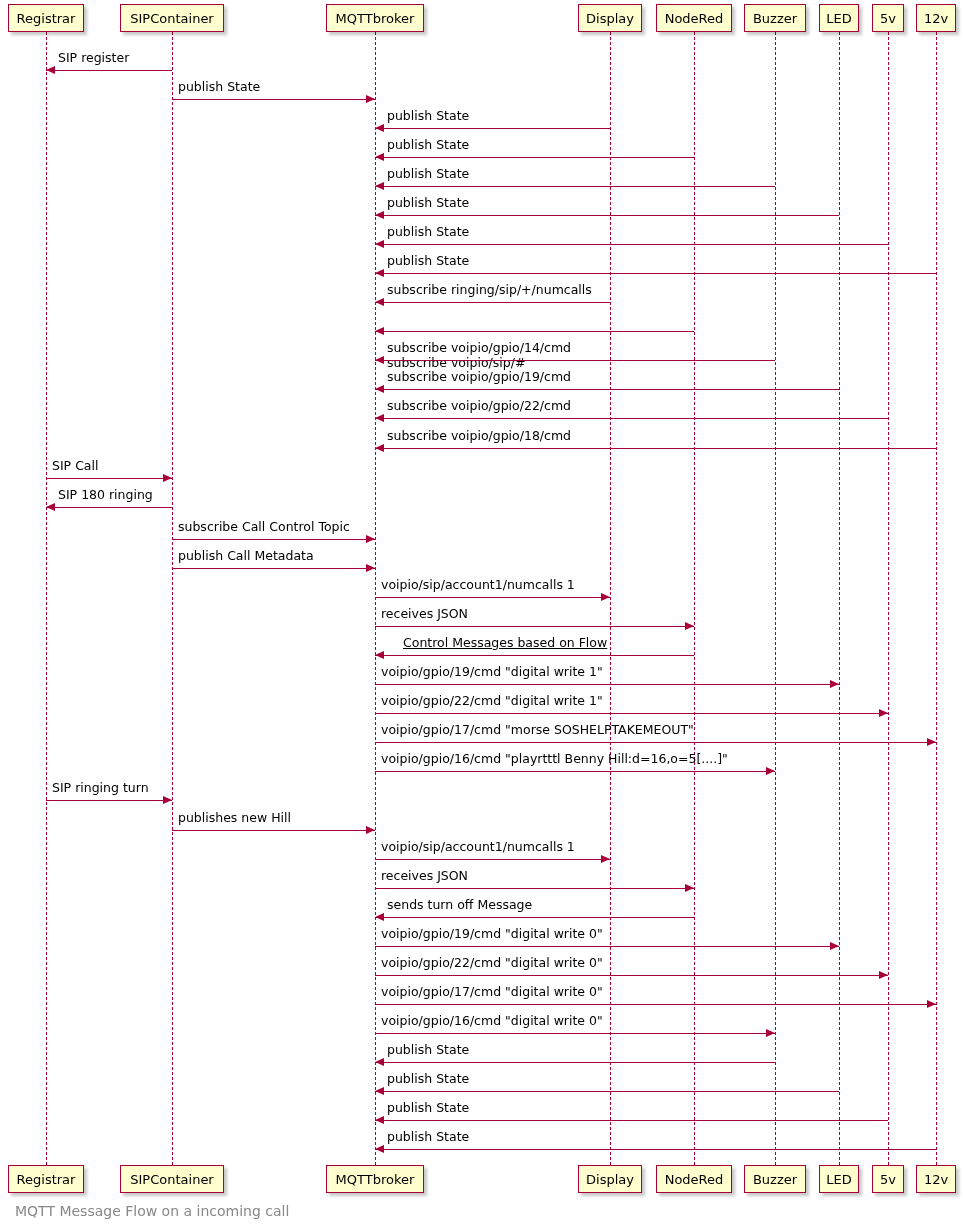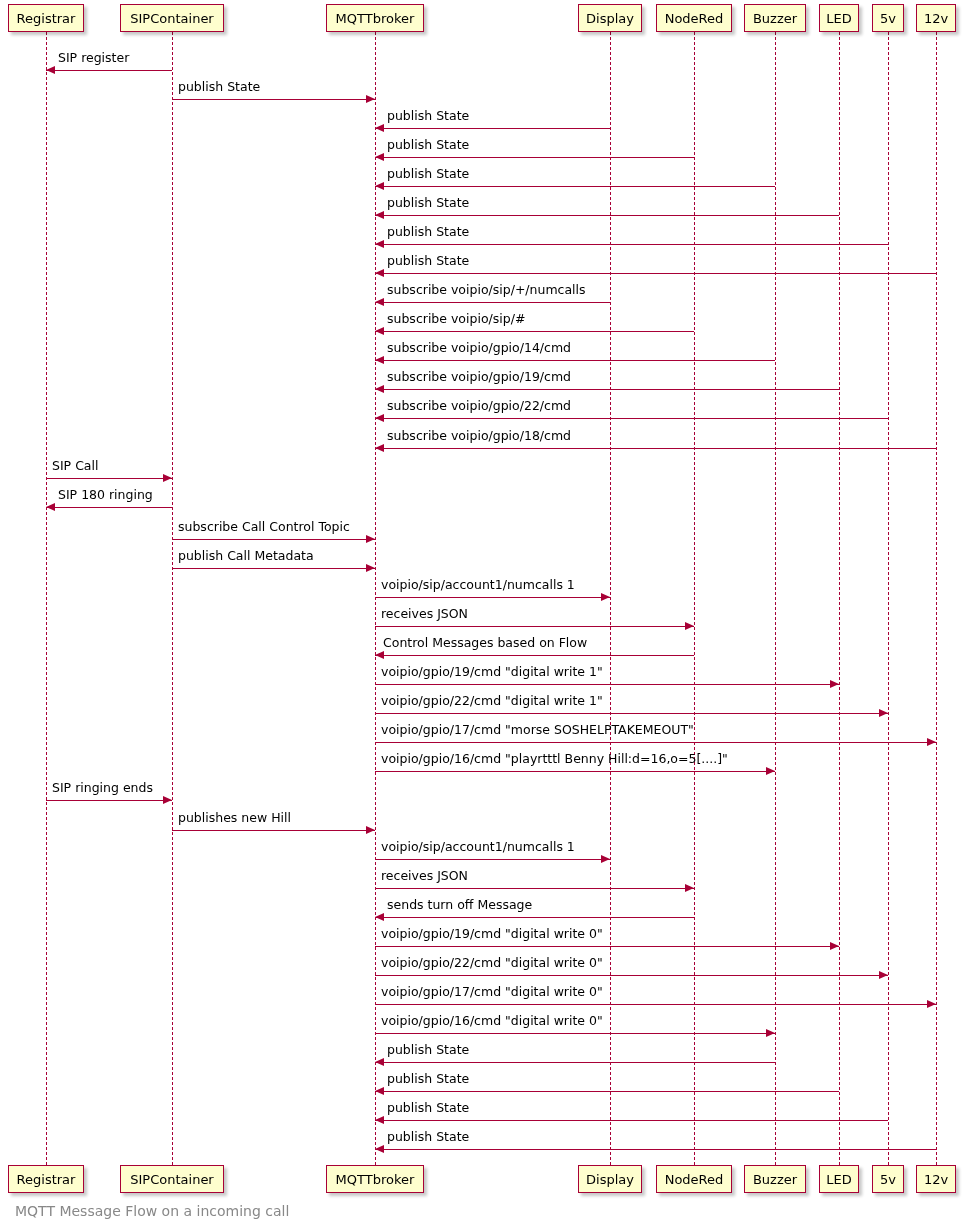--- a/index.html
+++ b/index.html
@@ -164,26 +164,26 @@
         <div class="label" style="left: 12px;">publish State</div>
       </div>
       <div class="msg" style="left: 375px; top: 273px; width: 561px;">
         <div class="line" style="width: 561px;"></div>
         <div class="head left" style="left: 0px;"></div>
         <div class="label" style="left: 12px;">publish State</div>
       </div>
       <div class="msg" style="left: 375px; top: 302px; width: 235px;">
         <div class="line" style="width: 235px;"></div>
         <div class="head left" style="left: 0px;"></div>
-        <div class="label" style="left: 12px;">subscribe voipio/sip/+/numcalls</div>
+        <div class="label" style="left: 12px;">subscribe ringing/sip/+/numcalls</div>
       </div>
       <div class="msg" style="left: 375px; top: 331px; width: 319px;">
         <div class="line" style="width: 319px;"></div>
         <div class="head left" style="left: 0px;"></div>
-        <div class="label" style="left: 12px;">subscribe voipio/sip/#</div>
+        <div class="label" style="left: 12px; margin-top: 44px;">subscribe voipio/sip/#</div>
       </div>
       <div class="msg" style="left: 375px; top: 360px; width: 400px;">
         <div class="line" style="width: 400px;"></div>
         <div class="head left" style="left: 0px;"></div>
         <div class="label" style="left: 12px;">subscribe voipio/gpio/14/cmd</div>
       </div>
       <div class="msg" style="left: 375px; top: 389px; width: 464px;">
         <div class="line" style="width: 464px;"></div>
         <div class="head left" style="left: 0px;"></div>
         <div class="label" style="left: 12px;">subscribe voipio/gpio/19/cmd</div>
@@ -224,21 +224,21 @@
         <div class="label" style="left: 6px;">voipio/sip/account1/numcalls 1</div>
       </div>
       <div class="msg" style="left: 375px; top: 626px; width: 319px;">
         <div class="line" style="width: 319px;"></div>
         <div class="head right" style="left: 310px;"></div>
         <div class="label" style="left: 6px;">receives JSON</div>
       </div>
       <div class="msg" style="left: 375px; top: 655px; width: 319px;">
         <div class="line" style="width: 319px;"></div>
         <div class="head left" style="left: 0px;"></div>
-        <div class="label" style="left: 8px;">Control Messages based on Flow</div>
+        <div class="label" style="left: 28px; text-decoration: underline;">Control Messages based on Flow</div>
       </div>
       <div class="msg" style="left: 375px; top: 684px; width: 464px;">
         <div class="line" style="width: 464px;"></div>
         <div class="head right" style="left: 455px;"></div>
         <div class="label" style="left: 6px;">voipio/gpio/19/cmd "digital write 1"</div>
       </div>
       <div class="msg" style="left: 375px; top: 713px; width: 513px;">
         <div class="line" style="width: 513px;"></div>
         <div class="head right" style="left: 504px;"></div>
         <div class="label" style="left: 6px;">voipio/gpio/22/cmd "digital write 1"</div>
@@ -249,21 +249,21 @@
         <div class="label" style="left: 6px;">voipio/gpio/17/cmd "morse SOSHELPTAKEMEOUT"</div>
       </div>
       <div class="msg" style="left: 375px; top: 771px; width: 400px;">
         <div class="line" style="width: 400px;"></div>
         <div class="head right" style="left: 391px;"></div>
         <div class="label" style="left: 6px;">voipio/gpio/16/cmd "playrtttl Benny Hill:d=16,o=5[....]"</div>
       </div>
       <div class="msg" style="left: 46px; top: 800px; width: 126px;">
         <div class="line" style="width: 126px;"></div>
         <div class="head right" style="left: 117px;"></div>
-        <div class="label" style="left: 6px;">SIP ringing ends</div>
+        <div class="label" style="left: 6px;">SIP ringing turn</div>
       </div>
       <div class="msg" style="left: 172px; top: 830px; width: 203px;">
         <div class="line" style="width: 203px;"></div>
         <div class="head right" style="left: 194px;"></div>
         <div class="label" style="left: 6px;">publishes new Hill</div>
       </div>
       <div class="msg" style="left: 375px; top: 859px; width: 235px;">
         <div class="line" style="width: 235px;"></div>
         <div class="head right" style="left: 226px;"></div>
         <div class="label" style="left: 6px;">voipio/sip/account1/numcalls 1</div>

